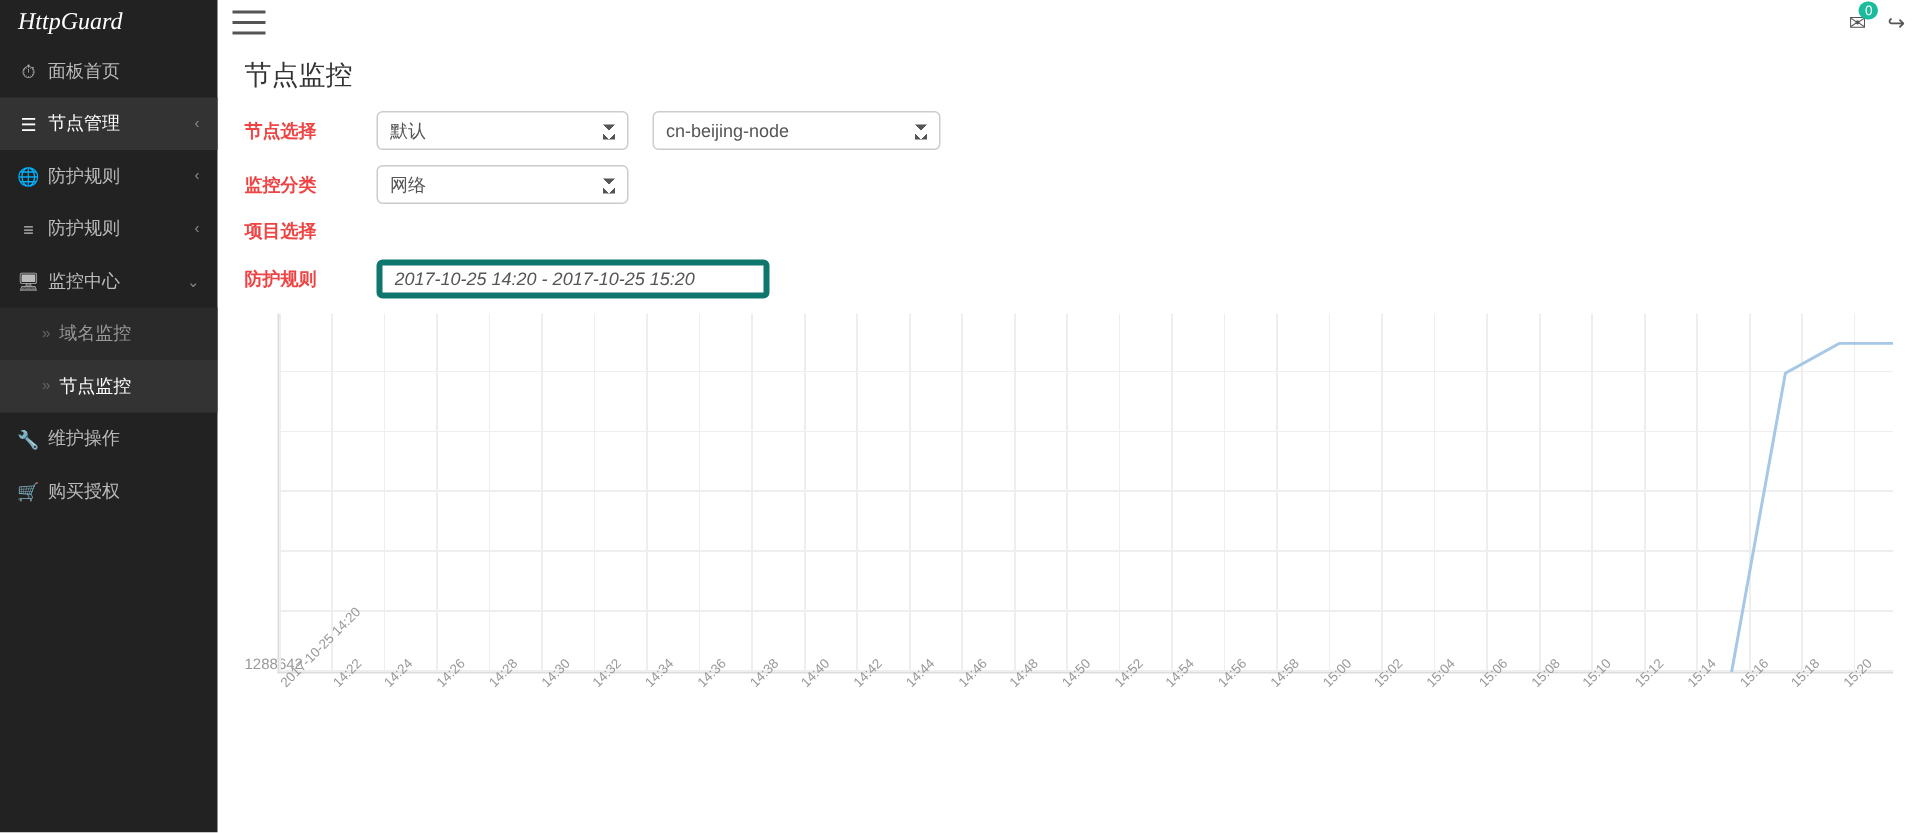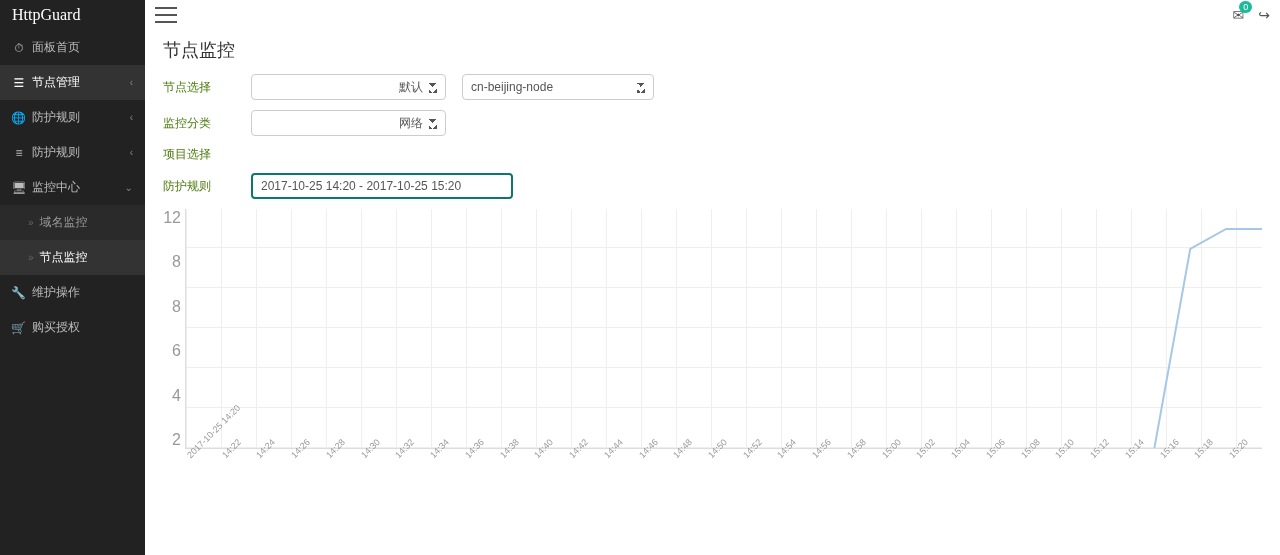--- a/index.html
+++ b/index.html
@@ -1,45 +1,45 @@
 <!DOCTYPE html>
 <html><head>
 <meta charset="utf-8">
 <style>
 * { box-sizing: border-box; margin: 0; padding: 0; }
 body { font-family: -apple-system, "Helvetica Neue", Arial, sans-serif; font-size: 13px; color: #333; background: #fff; }
 .app { display: flex; min-height: 555px; width: 1280px; }
 .sidebar { width: 145px; background: #222; color: #aaa; flex-shrink: 0; }
-.brand { height: 30px; display: flex; align-items: center; padding: 0 12px; color: #fff; font-family: Georgia, serif; font-size: 16px; }
+.brand { height: 30px; display: flex; align-items: center; padding: 0 12px; color: #fff; font-style: italic; font-family: Georgia, serif; font-size: 16px; }
 .nav { list-style: none; }
 .nav-item { padding: 9px 12px; display: flex; align-items: center; cursor: pointer; color: #bbb; font-size: 12px; position: relative; }
 .nav-item.active { background: #333; color: #fff; }
 .nav-item.sub { padding-left: 28px; background: #2a2a2a; font-size: 12px; color: #999; }
 .nav-item.sub.active { background: #333; color: #fff; }
 .nav-item.sub .sub-chev { margin-right: 6px; color: #666; font-size: 10px; }
 .nav-icon { width: 14px; margin-right: 6px; display: inline-flex; align-items: center; justify-content: center; }
 .nav-chev { margin-left: auto; font-size: 10px; color: #888; }
 .main { flex: 1; display: flex; flex-direction: column; }
 .topbar { height: 30px; display: flex; align-items: center; padding: 0 10px; }
 .hamburger { width: 22px; height: 16px; display: flex; flex-direction: column; justify-content: space-between; cursor: pointer; }
 .hamburger span { display: block; height: 2px; background: #555; width: 100%; }
 .top-right { margin-left: auto; display: flex; align-items: center; gap: 14px; }
 .mail { position: relative; font-size: 14px; color: #555; cursor: pointer; }
 .badge { position: absolute; top: -6px; right: -8px; background: #1abc9c; color: #fff; font-size: 9px; border-radius: 8px; padding: 0 4px; line-height: 12px; min-width: 12px; text-align: center; }
 .logout { font-size: 14px; color: #555; cursor: pointer; }
 .content { padding: 8px 18px 18px 18px; flex: 1; }
 .page-title { font-size: 18px; font-weight: 500; margin-bottom: 12px; }
 .form-row { display: flex; align-items: center; margin-bottom: 10px; }
-.form-label { width: 88px; font-size: 12px; font-weight: normal; color: #4d7c0f; }
+.form-label { width: 88px; font-size: 12px; font-weight: bold; color: #ef4444; }
 .select { height: 26px; border: 1px solid #ccc; border-radius: 4px; background: #fff; padding: 0 22px 0 8px; font-size: 12px; color: #555; position: relative; appearance: none; background-image: linear-gradient(45deg, transparent 50%, #555 50%), linear-gradient(135deg, #555 50%, transparent 50%), linear-gradient(45deg, #555 50%, transparent 50%), linear-gradient(135deg, transparent 50%, #555 50%); background-position: calc(100% - 12px) 8px, calc(100% - 8px) 8px, calc(100% - 12px) 14px, calc(100% - 8px) 14px; background-size: 4px 4px; background-repeat: no-repeat; }
-.select.w1 { width: 195px; text-align: right; }
+.select.w1 { width: 168px; }
 .select.w2 { width: 192px; margin-left: 16px; }
-.text-input { height: 26px; border: 2px solid #0f766e; border-radius: 4px; padding: 0 8px; font-size: 12px; color: #555; width: 262px; }
+.text-input { height: 26px; border: 4px solid #0f766e; border-radius: 4px; padding: 0 8px; font-size: 12px; color: #555; width: 262px; font-style: italic; }
 .chart-wrap { margin-top: 6px; display: flex; }
-.yaxis { width: 22px; display: flex; flex-direction: column; justify-content: space-between; align-items: flex-end; font-size: 16px; color: #999; padding-right: 4px; height: 240px; }
+.yaxis { width: 22px; display: flex; flex-direction: row; justify-content: space-between; align-items: flex-end; font-size: 10px; color: #999; padding-right: 4px; height: 240px; }
 .plot { flex: 1; position: relative; }
 .grid { border-left: 1px solid #ddd; border-bottom: 1px solid #ddd; height: 240px; position: relative; background-image: repeating-linear-gradient(to top, #eee 0, #eee 1px, transparent 1px, transparent 40px), repeating-linear-gradient(to right, #eee 0, #eee 1px, transparent 1px, transparent 35px); }
 .line-svg { position: absolute; left: 0; top: 0; width: 100%; height: 100%; }
 .xaxis { display: flex; margin-top: 4px; padding-left: 22px; }
 .xtick { font-size: 9px; color: #999; transform: rotate(-45deg); transform-origin: left top; white-space: nowrap; width: 0; }
 .xtick-wrap { flex: 1; display: flex; }
 </style>
 </head>
 <body>
 

